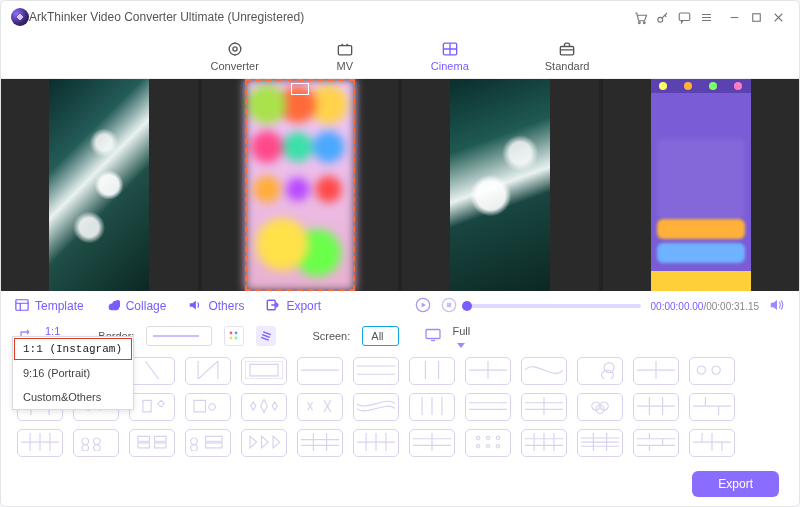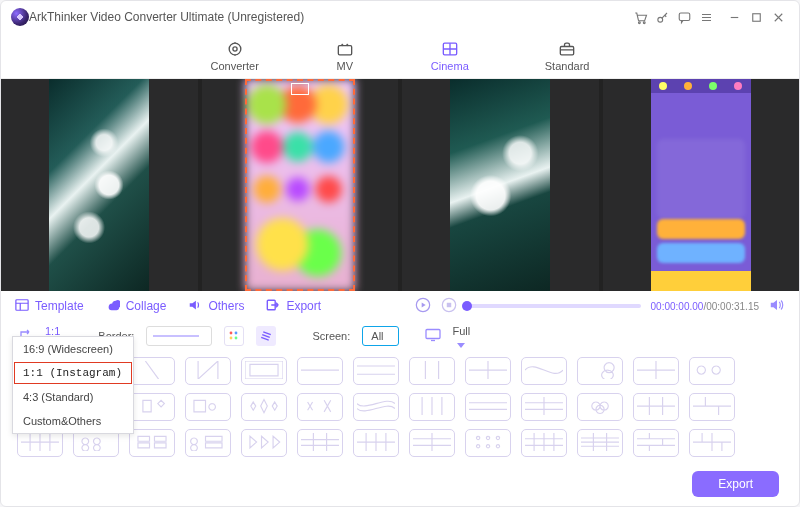--- a/index.html
+++ b/index.html
@@ -505,23 +505,22 @@
         </div>
         <div class="lcell">
           <svg viewBox="0 0 46 22">
             <path d="M0 11h46M11 0v11M23 0v22M35 11v11"></path>
           </svg>
         </div>
       </div>
   </div>
 
   <div class="ratio-menu" id="ratio-menu">
-      <div class="ritem">16:9 (Widescreen)</div>
       <div class="ritem hl">1:1 (Instagram)</div>
-      <div class="ritem">4:3 (Standard)</div>
+      <div class="ritem">9:16 (Portrait)</div>
       <div class="ritem">Custom&amp;Others</div>
     </div>
 
   <div class="footer">
     <button class="export-btn">Export</button>
   </div>
 
 </div>
 
 </body></html>

